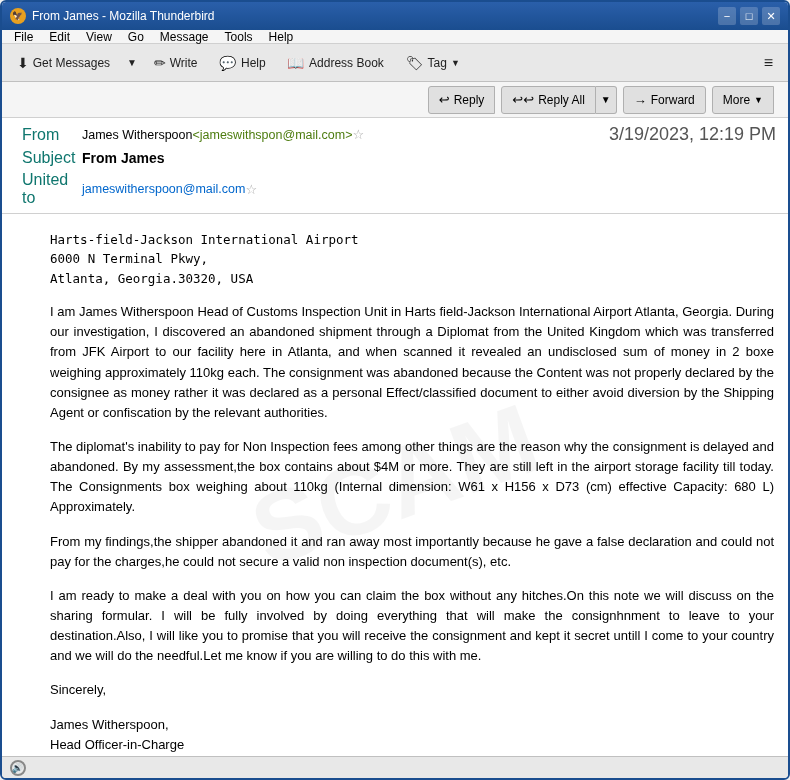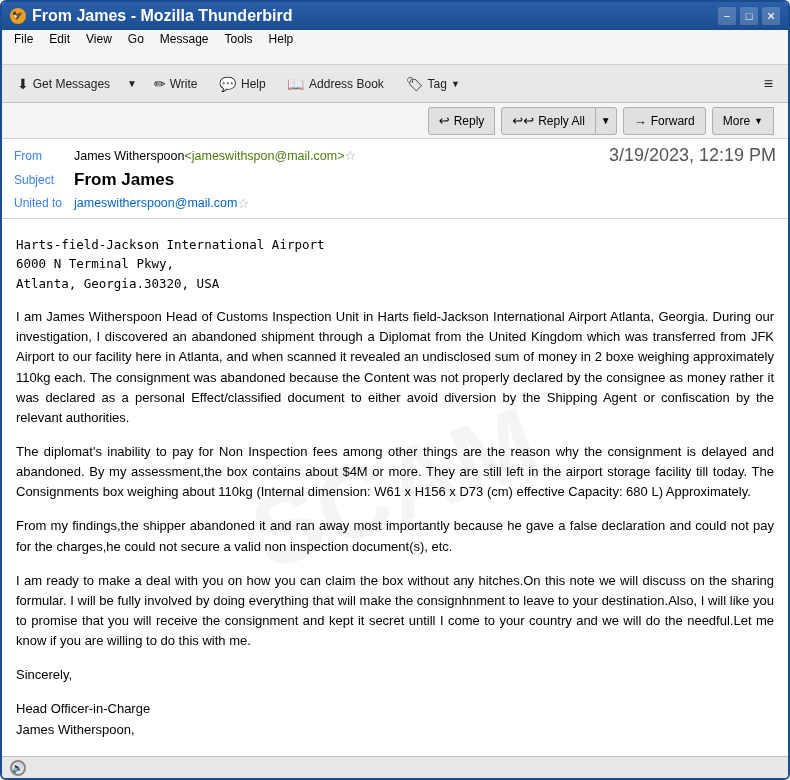--- a/index.html
+++ b/index.html
@@ -46,22 +46,22 @@
       background: #e8a020;
       border-radius: 50%;
       display: flex;
       align-items: center;
       justify-content: center;
       font-size: 9px;
       color: #fff;
       font-weight: bold;
     }
     .title-bar-text {
-      font-size: 16px;
-      font-weight: bold;
+      font-size: 12px;
+      font-weight: normal;
     }
     .title-bar-controls {
       display: flex;
       gap: 4px;
     }
     .title-btn {
       width: 18px;
       height: 18px;
       background: rgba(255,255,255,0.2);
       border: none;
@@ -72,23 +72,23 @@
       align-items: center;
       justify-content: center;
       border-radius: 2px;
     }
 
     
     .menu-bar {
       background: #f5f5f5;
       border-bottom: 1px solid #d0d0d0;
       display: flex;
-      align-items: flex-start;
+      align-items: center;
       padding: 0 4px;
-      height: 35px;
+      height: 14px;
       flex-shrink: 0;
     }
     .menu-item {
       padding: 2px 8px;
       font-size: 12px;
       color: #000;
       cursor: pointer;
       border-radius: 2px;
     }
 
@@ -197,40 +197,41 @@
       flex-shrink: 0;
     }
     .header-row {
       display: flex;
       align-items: center;
       padding: 2px 0;
       font-size: 12.5px;
       min-height: 22px;
     }
     .header-label {
-      color: #3b82f6;
+      color: #0f766e;
       width: 60px;
       flex-shrink: 0;
-      font-size: 12px;
+      font-size: 16px;
+      margin-left: 8px;
     }
     .header-value {
       color: #000;
       flex: 1;
       display: flex;
       align-items: center;
       gap: 0;
     }
     .header-value strong { font-weight: 600; }
     .header-date {
       color: #555;
       font-size: 18px;
       margin-left: auto;
     }
     .star-icon { color: #aaa; font-size: 13px; cursor: pointer; }
-    .subject-row .header-value strong { font-size: 17px; }
+    .subject-row .header-value strong { font-size: 14px; }
 
     
     .email-body {
       flex: 1;
       overflow-y: auto;
       padding: 16px 14px;
       font-size: 13px;
       color: #000;
       line-height: 1.55;
       background: #fff;
@@ -244,21 +245,21 @@
       left: 50%;
       transform: translate(-50%, -50%) rotate(-20deg);
       font-size: 100px;
       color: rgba(0,0,0,0.04);
       font-weight: bold;
       pointer-events: none;
       white-space: nowrap;
       z-index: 0;
       font-family: Arial, sans-serif;
     }
-    .email-content { position: relative; z-index: 1; }
+    .email-content { position: relative; z-index: 1; margin-left: 34px; }
 
     
     .status-bar {
       background: #e8e8e8;
       border-top: 1px solid #c0c0c0;
       display: flex;
       align-items: center;
       padding: 2px 8px;
       height: 22px;
       font-size: 11px;
@@ -411,22 +412,22 @@
 
       <p>The diplomat's inability to pay for Non Inspection fees among other things are the reason why the consignment is delayed and abandoned. By my assessment,the box contains about $4M or more. They are still left in the airport storage facility till today. The Consignments box weighing about 110kg (Internal dimension: W61 x H156 x D73 (cm) effective Capacity: 680 L) Approximately.</p>
 
       <p>From my findings,the shipper abandoned it and ran away most importantly because he gave a false declaration and could not pay for the charges,he could not secure a valid non inspection document(s), etc.</p>
 
       <p>I am ready to make a deal with you on how you can claim the box without any hitches.On this note we will discuss on the sharing formular. I will be fully involved by doing everything that will make the consignhnment to leave to your destination.Also, I will like you to promise that you will receive the consignment and kept it secret untill I come to your country and we will do the needful.Let me know if you are willing to do this with me.</p>
 
       <p>Sincerely,</p>
 
       <div>
+        <div>James Witherspoon,</div>
         <div>Head Officer-in-Charge</div>
-        <div>James Witherspoon,</div>
       </div>
     </div>
   </div>
 
   <div class="status-bar">
     <div class="status-icon">
       <span style="font-size:9px;">🔊</span>
     </div>
   </div>
 

